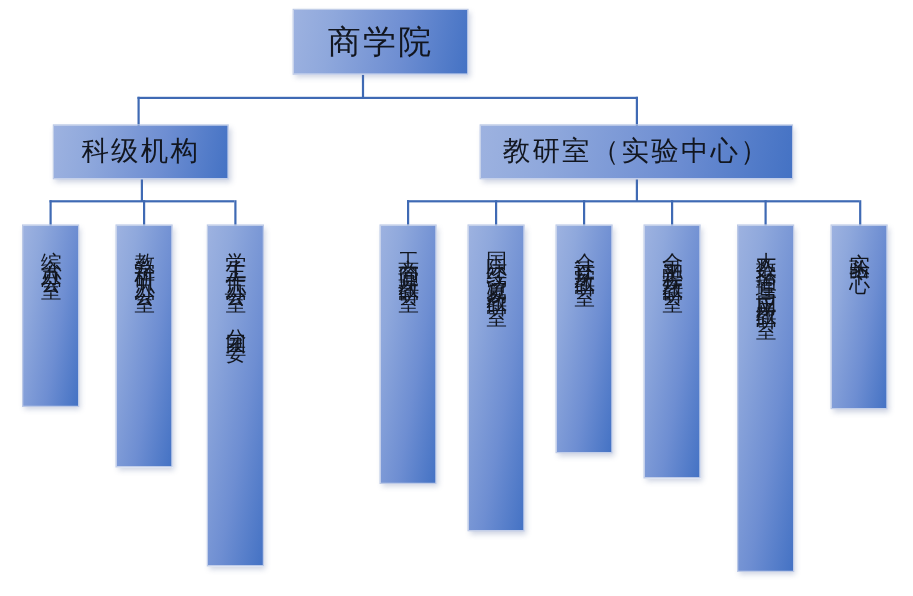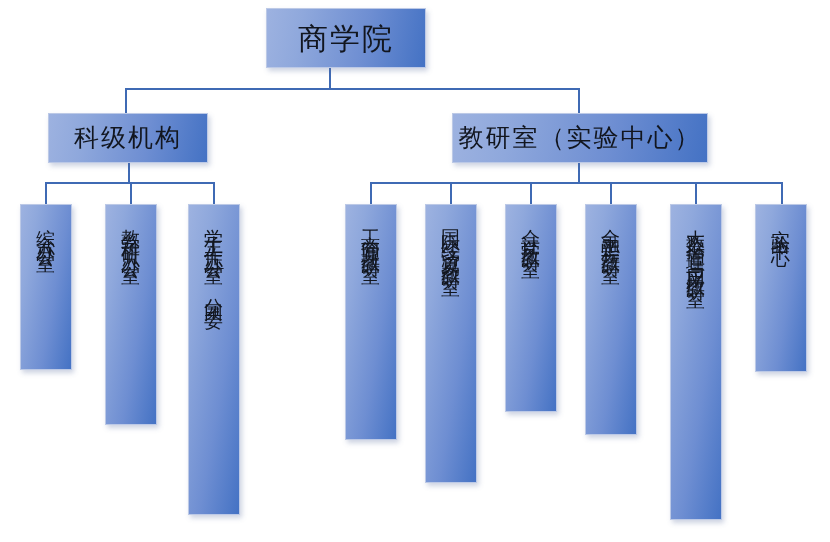--- a/index.html
+++ b/index.html
@@ -95,21 +95,21 @@
   <div class="line v" style="left:781px; top:182px; height:23px;"></div>
 
   <div class="node horiz lvl2-node" style="left:48px; top:113px; width:160px; height:50px;">
     <span class="label">科级机构</span>
   </div>
 
   <div class="node horiz root-node" style="left:266px; top:8px; width:160px; height:60px;">
     <span class="label">商学院</span>
   </div>
 
-  <div class="node horiz lvl2-node" style="left:436px; top:113px; width:256px; height:50px;margin-left:16px;">
+  <div class="node horiz lvl2-node" style="left:436px; top:113px; width:285px; height:50px;">
     <span class="label">教研室（实验中心）</span>
   </div>
 
   <div class="node vert leaf-node" style="left:20px; top:204px; width:52px; height:166px;">
     <span class="label">综合办公室</span>
   </div>
 
   <div class="node vert leaf-node" style="left:105px; top:204px; width:52px; height:221px;">
     <span class="label">教学科研办公室</span>
   </div>

